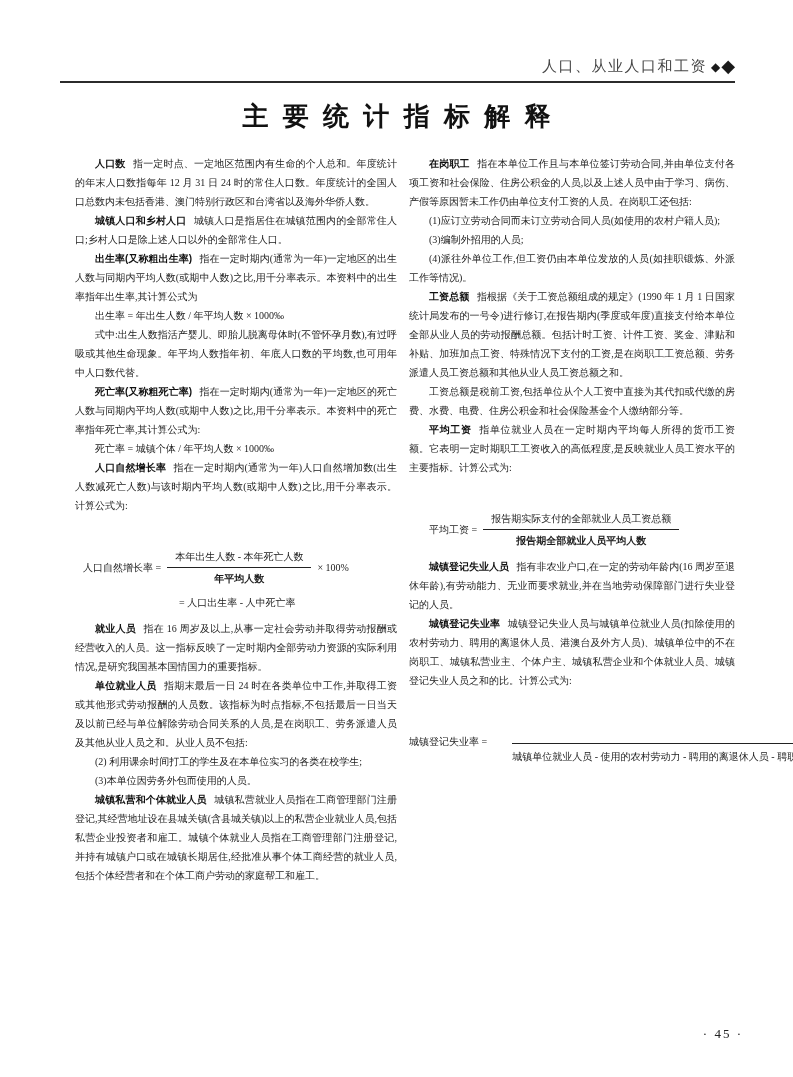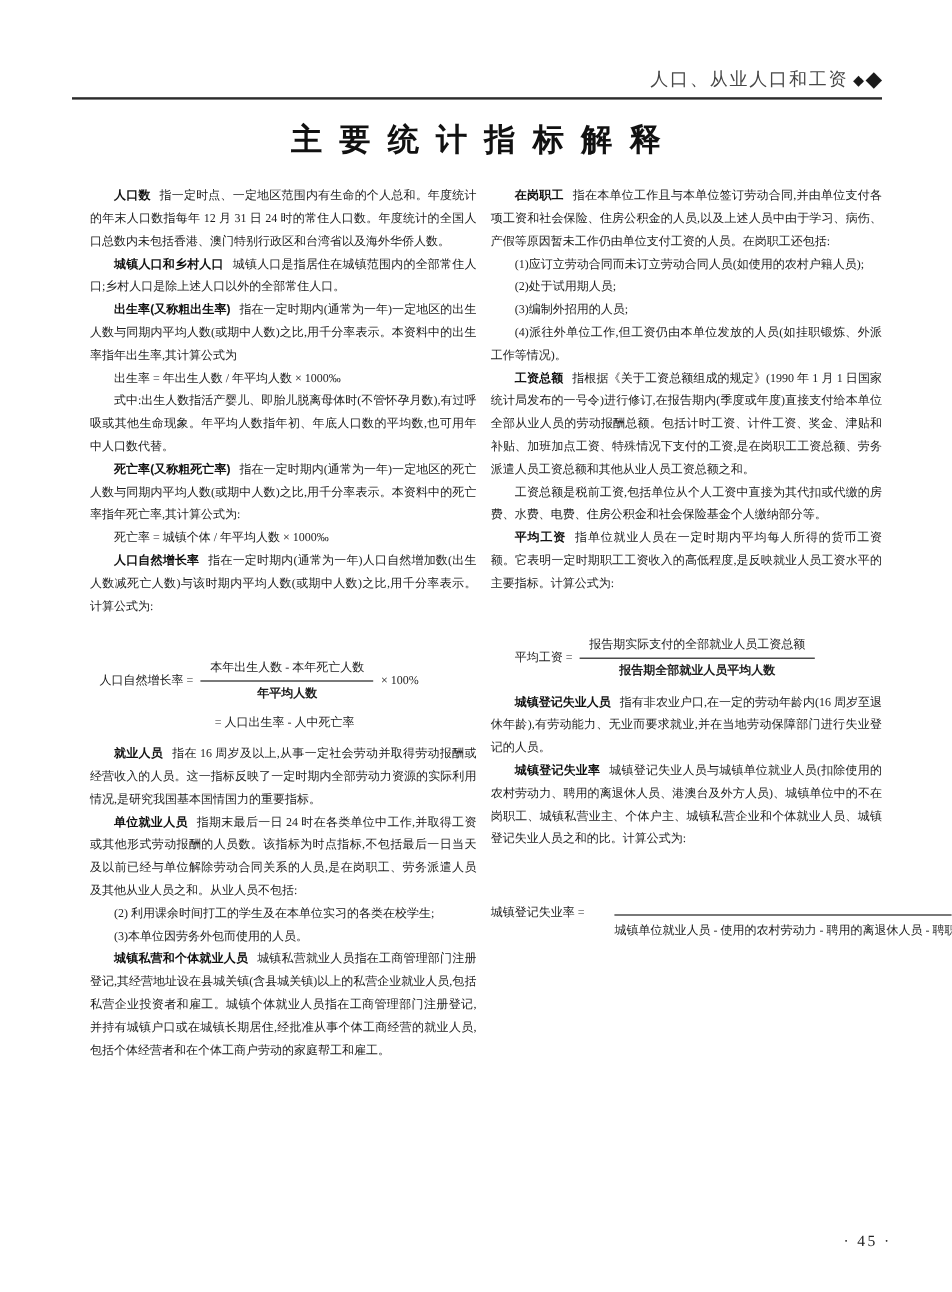--- a/index.html
+++ b/index.html
@@ -142,21 +142,20 @@
       <p class="para"><b class="term">就业人员</b><span>指在 16 周岁及以上,从事一定社会劳动并取得劳动报酬或经营收入的人员。这一指标反映了一定时期内全部劳动力资源的实际利用情况,是研究我国基本国情国力的重要指标。</span></p>
       <p class="para"><b class="term">单位就业人员</b><span>指期末最后一日 24 时在各类单位中工作,并取得工资或其他形式劳动报酬的人员数。该指标为时点指标,不包括最后一日当天及以前已经与单位解除劳动合同关系的人员,是在岗职工、劳务派遣人员及其他从业人员之和。从业人员不包括:</span></p>
       <p class="para">(2) 利用课余时间打工的学生及在本单位实习的各类在校学生;</p>
       <p class="para">(3)本单位因劳务外包而使用的人员。</p>
       <p class="para"><b class="term">城镇私营和个体就业人员</b><span>城镇私营就业人员指在工商管理部门注册登记,其经营地址设在县城关镇(含县城关镇)以上的私营企业就业人员,包括私营企业投资者和雇工。城镇个体就业人员指在工商管理部门注册登记,并持有城镇户口或在城镇长期居住,经批准从事个体工商经营的就业人员,包括个体经营者和在个体工商户劳动的家庭帮工和雇工。</span></p>
     </div>
 
     <div class="col-right">
       <p class="para"><b class="term">在岗职工</b><span>指在本单位工作且与本单位签订劳动合同,并由单位支付各项工资和社会保险、住房公积金的人员,以及上述人员中由于学习、病伤、产假等原因暂未工作仍由单位支付工资的人员。在岗职工还包括:</span></p>
       <p class="para">(1)应订立劳动合同而未订立劳动合同人员(如使用的农村户籍人员);</p>
-      <p class="para">(2)处于试用期人员;</p>
       <p class="para">(3)编制外招用的人员;</p>
       <p class="para">(4)派往外单位工作,但工资仍由本单位发放的人员(如挂职锻炼、外派工作等情况)。</p>
       <p class="para"><b class="term">工资总额</b><span>指根据《关于工资总额组成的规定》(1990 年 1 月 1 日国家统计局发布的一号令)进行修订,在报告期内(季度或年度)直接支付给本单位全部从业人员的劳动报酬总额。包括计时工资、计件工资、奖金、津贴和补贴、加班加点工资、特殊情况下支付的工资,是在岗职工工资总额、劳务派遣人员工资总额和其他从业人员工资总额之和。</span></p>
       <p class="para"><span>工资总额是税前工资,包括单位从个人工资中直接为其代扣或代缴的房费、水费、电费、住房公积金和社会保险基金个人缴纳部分等。</span></p>
       <p class="para"><b class="term">平均工资</b><span>指单位就业人员在一定时期内平均每人所得的货币工资额。它表明一定时期职工工资收入的高低程度,是反映就业人员工资水平的主要指标。计算公式为:</span></p>
 
       <div class="formula-block avg-wage-formula">
         <div class="frac-row">
           <span class="lhs">平均工资 =</span>
           <span class="frac">

